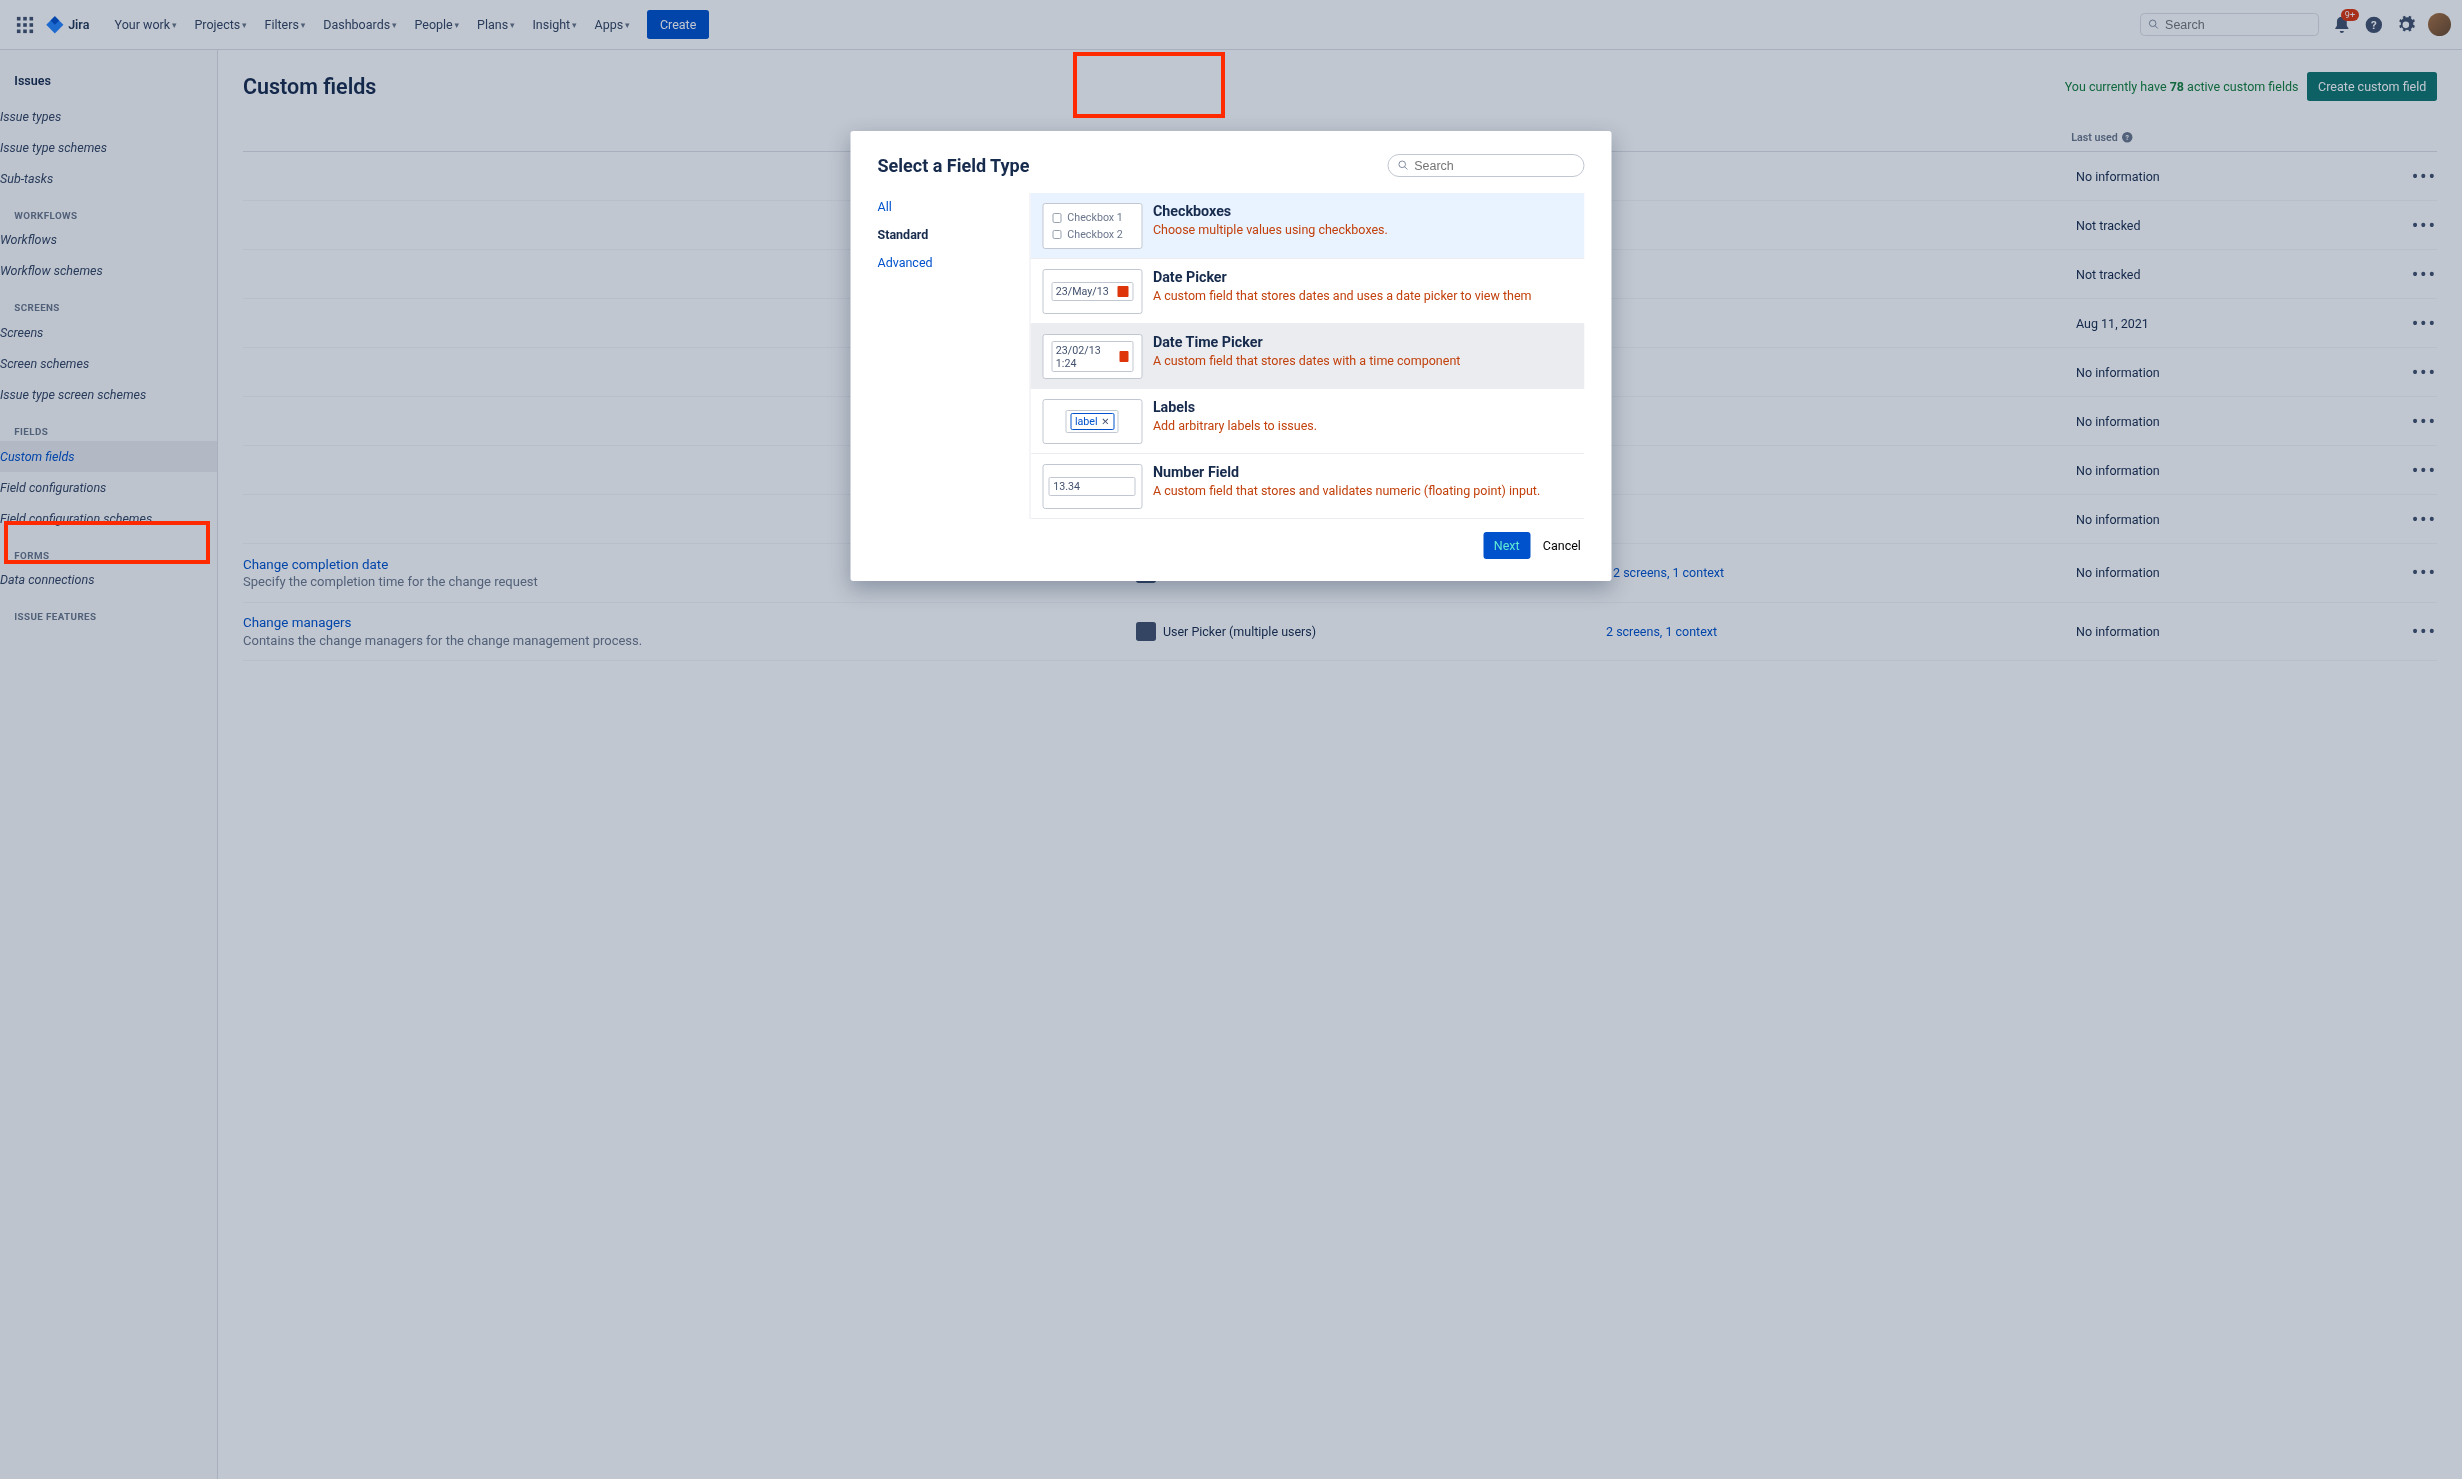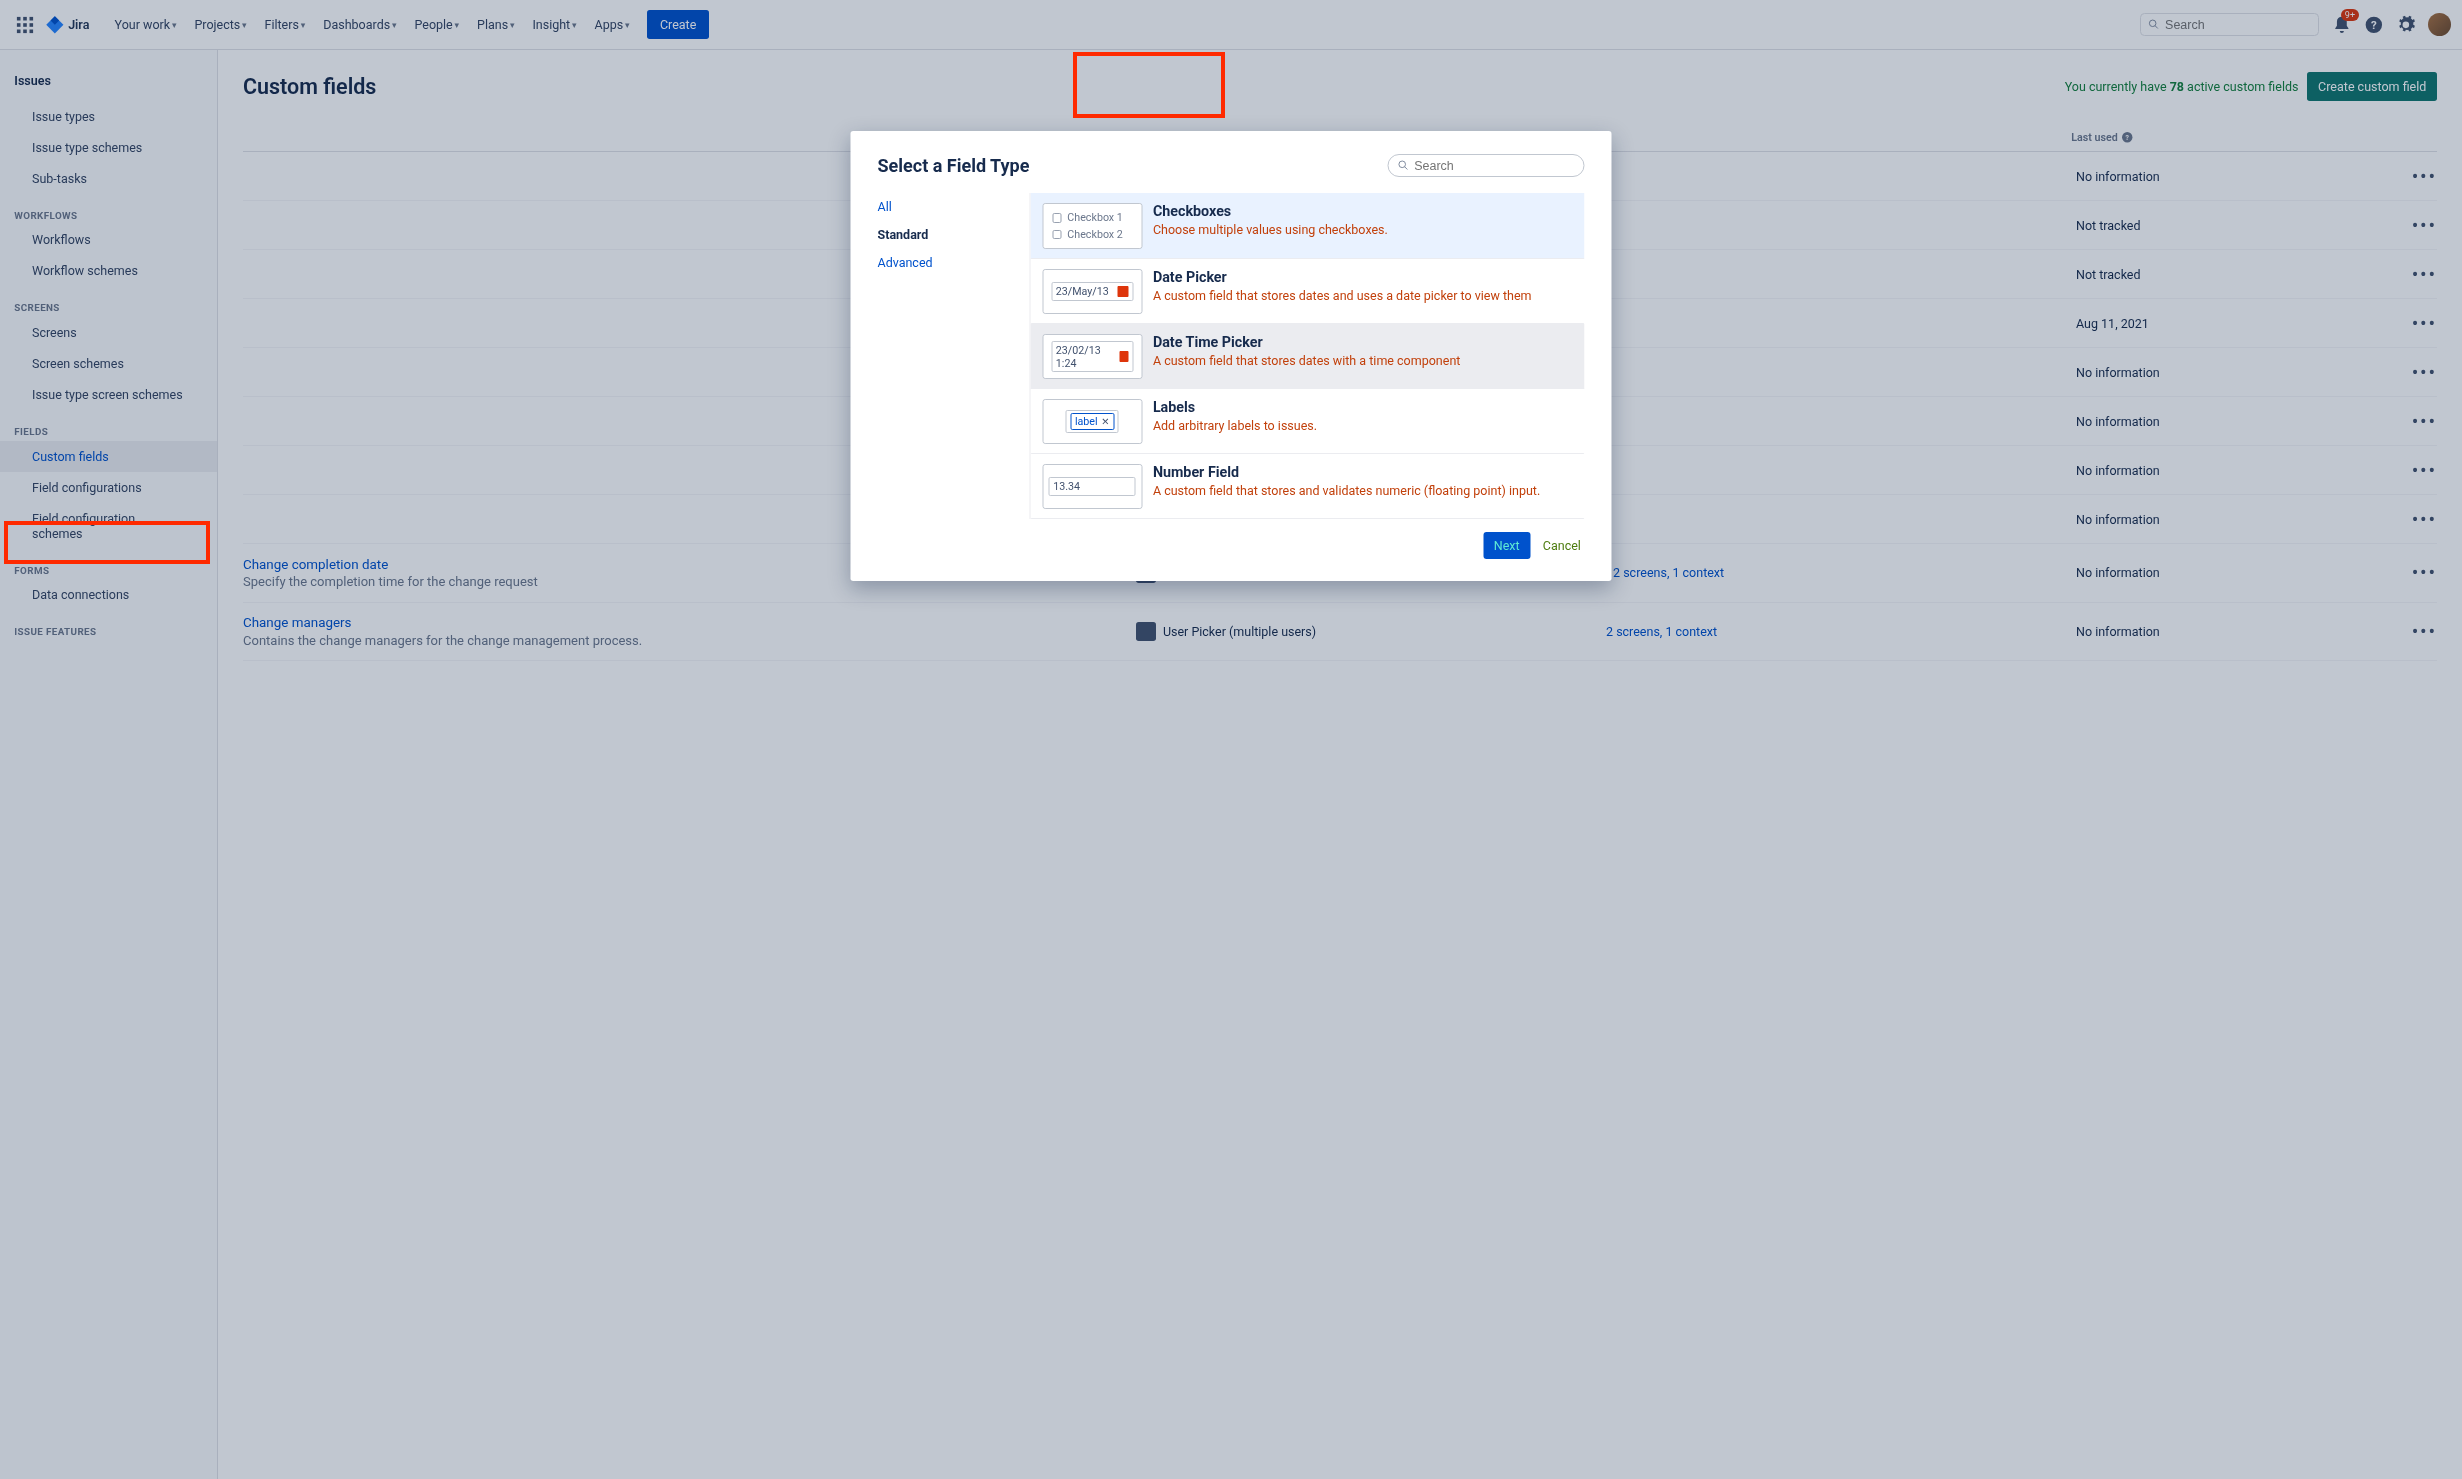--- a/index.html
+++ b/index.html
@@ -15,21 +15,21 @@
 .topnav .spacer { flex: 1; }
 .topnav .search { display: flex; align-items: center; border: 1.8px solid #dfe1e6; border-radius: 4.5px; padding: 3.6px 7.2px; width: 179px; color: #7a869a; }
 .topnav .search input { border: none; outline: none; margin-left: 5.4px; width: 100%; font-size: 12.5px; }
 .topnav .right-icons { display: flex; align-items: center; gap: 12.5px; margin-left: 12.5px; }
 .topnav .notif { position: relative; }
 .topnav .badge { position: absolute; top: -5.4px; right: -7.2px; background: #de350b; color: #fff; font-size: 9px; padding: 0.9px 3.6px; border-radius: 7.2px; }
 .topnav .avatar { width: 23px; height: 23px; border-radius: 50%; background: linear-gradient(135deg,#a97142,#6b4a2e); }
 .body { display: flex; flex: 1; position: relative; }
 .sidebar { width: 218px; border-right: 0.9px solid #dfe1e6; padding: 18px 0; background: #fafbfc; }
 .sidebar .title { padding: 5.4px 14.3px 12.5px; font-size: 12.5px; color: #172b4d; font-weight: 600; }
-.sidebar .item { padding: 8px 32px; color: #344563; cursor: pointer; font-size: 12.5px; }
+.sidebar .item { padding: 8px 0; color: #344563; cursor: pointer; font-size: 12.5px; font-style: italic; }
 .sidebar .cat { padding: 16px 14.3px 3.6px; font-size: 9.8px; font-weight: 700; color: #6b778c; text-transform: uppercase; letter-spacing: 0.4px; }
 .sidebar .item.active { color: #0052cc; background: #ebecf0; }
 .main { flex: 1; padding: 21.5px 25px; position: relative; }
 .main .header { display: flex; align-items: center; justify-content: space-between; margin-bottom: 30px; }
 .main .header h1 { font-size: 21.5px; font-weight: 600; }
 .main .header .right { display: flex; align-items: center; gap: 9px; }
 .main .header .count-text { color: #15803d; }
 .main .header .ccf-btn { background: #0f766e; color: #fff; padding: 7.2px 10.7px; border-radius: 2.7px; cursor: pointer; }
 .table { width: 100%; }
 .table .th { display: flex; color: #6b778c; font-size: 10.7px; font-weight: 600; border-bottom: 0.9px solid #dfe1e6; padding-bottom: 7.2px; gap: 12px; }
@@ -56,21 +56,21 @@
 .modal .mlist { flex: 1; border-left: 0.9px solid #ebecf0; max-height: 385px; overflow: hidden; }
 .modal .ft { display: flex; gap: 10.7px; padding: 9px 10.7px; border: 0.9px solid transparent; border-bottom: 1.8px solid #ebecf0; }
 .modal .ft:last-child { border-bottom: 0.9px solid #ebecf0; }
 .modal .ft.sel { background: #e9f2ff; }
 .modal .ft.hover { background: #ebecf0; }
 .modal .ft .preview { width: 100px; min-height: 45px; border: 0.9px solid #c1c7d0; border-radius: 2.7px; background: #fff; display: flex; flex-direction: column; align-items: center; justify-content: center; padding: 5.4px; font-size: 10.7px; color: #6b778c; flex-shrink: 0; }
 .modal .ft .meta .fname { font-size: 14.3px; font-weight: 700; color: #172b4d; margin-bottom: 1.8px; }
 .modal .ft .meta .fdesc { font-size: 12.5px; color: #c2410c; line-height: 1.4; }
 .modal .mfooter { display: flex; justify-content: flex-end; gap: 12.5px; padding: 12.5px 3.6px 3.6px; align-items: center; }
 .modal .next-btn { background: #0052cc; color: #5eead4; padding: 6.3px 10.7px; border-radius: 3px; cursor: pointer; }
-.modal .cancel-link { color: #4d7c0f; cursor: pointer; }
+.modal .cancel-link { color: #000000; cursor: pointer; }
 .chev { font-size: 9px; color: #6b778c; }
 .hl-red { position: absolute; border: 4.5px solid #ff2a00; z-index: 30; pointer-events: none; }
 .hl1 { top: 52px; left: 1073px; width: 152px; height: 66px; }
 .hl2 { top: 521px; left: 3.6px; width: 206px; height: 43px; }
 .cb-row { display:flex; align-items:center; gap:5.4px; width:100%; padding: 1.8px 3.6px; }
 .cb-box { width: 9.8px; height: 9.8px; border: 0.9px solid #97a0af; border-radius: 1.8px; flex-shrink:0; }
 .pv-input { border:0.9px solid #c1c7d0; border-radius:1.8px; padding:1.8px 3.6px; font-size:10.7px; color:#42526e; width: 82px; display:flex; align-items:center; justify-content:space-between; }
 .pv-cal { width:10.7px; height:10.7px; background: #de350b; border-radius:0.9px; margin-left:3.6px; display:inline-block; }
 .pv-label-chip { border:0.9px solid #0052cc; color:#0052cc; padding:0.9px 3.6px; font-size:10.7px; border-radius:1.8px; display:flex; align-items:center; gap:3.6px; }
 .pv-label-chip .x { color:#42526e; font-size:9.8px; }

